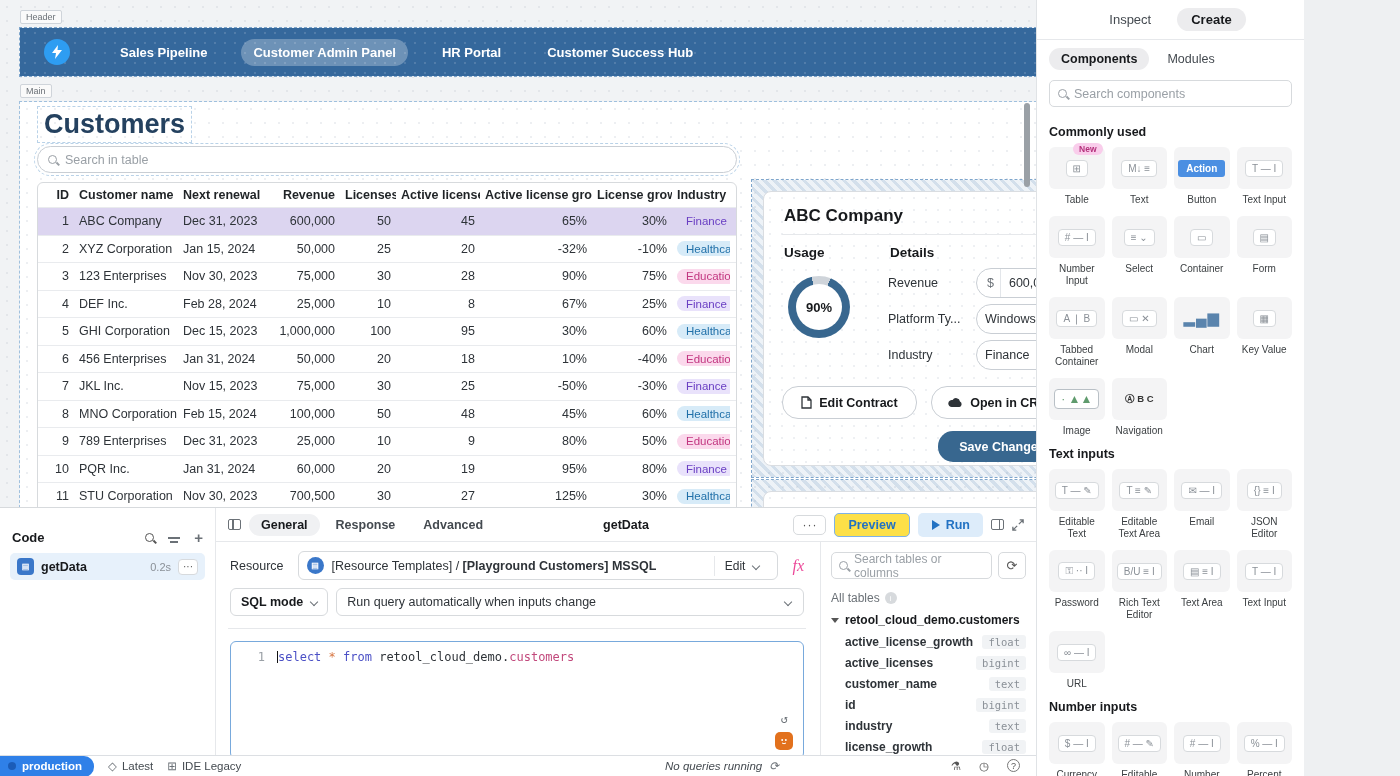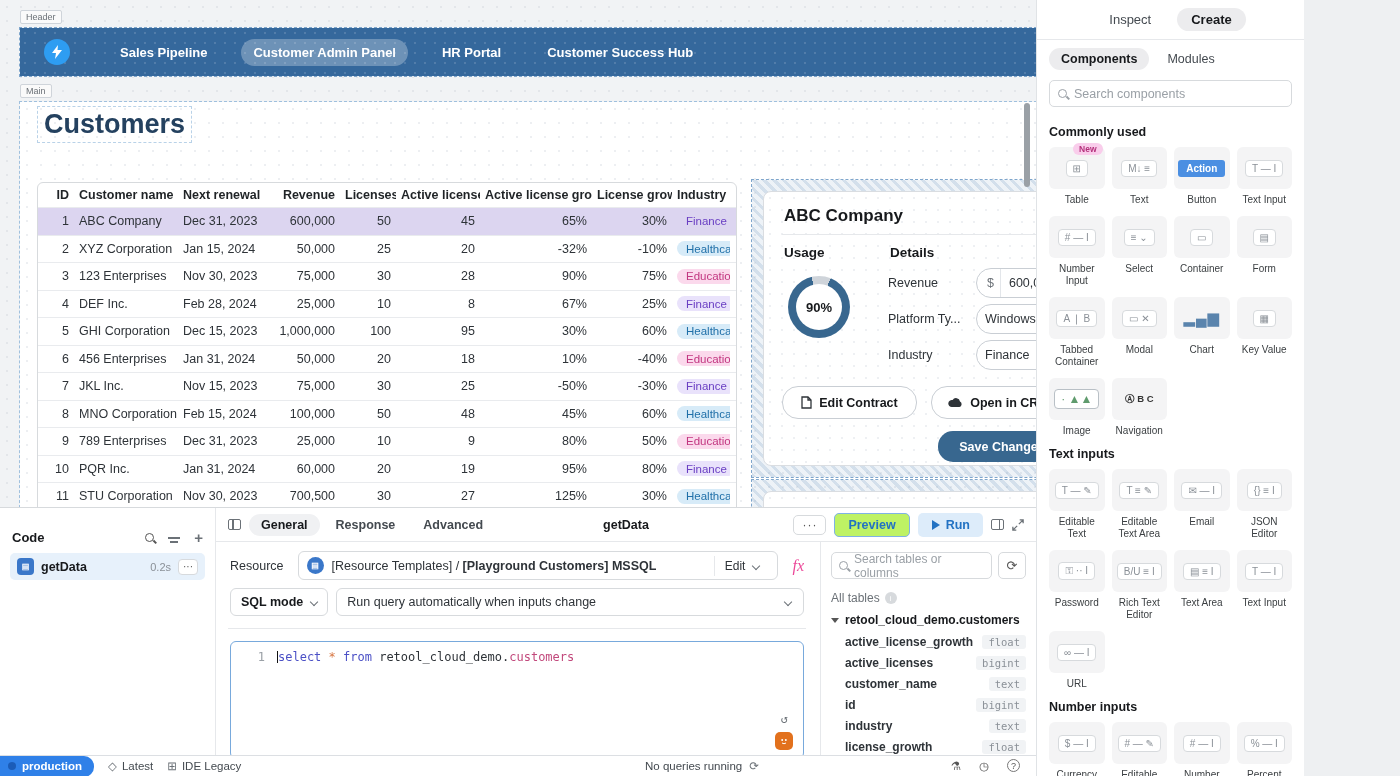--- a/index.html
+++ b/index.html
@@ -79,21 +79,21 @@
   .q-time { margin-left:auto; font-size:11px; color:#8a9097; }
   .q-dots { border:1px solid #d7dadd; border-radius:4px; background:#fff; font-size:10px; color:#555; padding:0 4px; line-height:14px; }
 
   .code-main { flex:1; display:flex; flex-direction:column; min-width:0; }
   .code-topbar { height:34px; border-bottom:1px solid #e6e8eb; display:flex; align-items:center; padding:0 12px; gap:8px; position:relative; }
   .tb-tab { font-size:12.5px; color:#444a50; padding:4px 12px; border-radius:14px; font-weight:600; }
   .tb-tab.active { background:#f0f1f3; color:#17191c; font-weight:700; }
   .tb-title { position:absolute; left:50%; transform:translateX(-50%); font-weight:700; font-size:12.5px; color:#17191c; }
   .tb-right { margin-left:auto; display:flex; align-items:center; gap:8px; }
   .dots-btn { border:1px solid #d7dadd; border-radius:5px; background:#fff; color:#555; font-size:12px; padding:2px 8px; letter-spacing:1px; }
-  .preview-btn { border:1px solid #7fb2e5; border-radius:5px; background:#bef264; color:#2272c3; font-weight:700; font-size:12.5px; padding:4px 13px; }
+  .preview-btn { border:1px solid #7fb2e5; border-radius:5px; background:#fde047; color:#2272c3; font-weight:700; font-size:12.5px; padding:4px 13px; }
   .run-btn { border:none; border-radius:5px; background:#ddecfa; color:#2272c3; font-weight:700; font-size:12.5px; padding:5px 13px; display:flex; align-items:center; gap:6px; }
   .icon-ghost { color:#6b7177; display:flex; align-items:center; }
 
   .code-body { flex:1; display:flex; min-height:0; }
   .query-pane { flex:1; padding:9px 16px 0 14px; min-width:0; }
   .res-row { display:flex; align-items:center; gap:14px; }
   .res-label, .mode-note { font-size:12.5px; color:#2e3338; }
   .res-select { flex:1; height:29px; border:1px solid #d7dadd; border-radius:6px; display:flex; align-items:center; gap:8px; padding:0 8px; font-size:12.5px; }
   .res-bold { font-weight:700; }
   .edit-link { margin-left:auto; border-left:1px solid #e6e8eb; padding:3px 10px; color:#2e3338; font-size:12px; display:flex; gap:8px; align-items:center; }
@@ -124,21 +124,21 @@
   .tree-caret { width:0; height:0; border-left:4px solid transparent; border-right:4px solid transparent; border-top:5px solid #555; }
   .field-row { display:flex; align-items:center; justify-content:space-between; padding:3.5px 0 3.5px 14px; }
   .f-name { font-weight:600; color:#2e3338; }
   .f-type { font-family:"DejaVu Sans Mono", monospace; font-size:10.5px; color:#8a9097; background:#f1f3f5; border-radius:3px; padding:1px 6px; }
 
   
   .status-bar { height:21px; background:#fff; border-top:1px solid #dcdfe3; display:flex; align-items:center; font-size:11.5px; color:#444a50; position:relative; }
   .env-pill { height:21px; background:#2f80e8; color:#fff; font-weight:600; display:flex; align-items:center; gap:6px; padding:0 12px 0 8px; border-radius:0 10px 10px 0; }
   .env-dot { width:8px; height:8px; border-radius:50%; background:#1b5cb8; }
   .sb-item { display:flex; align-items:center; gap:5px; margin-left:14px; }
-  .sb-center { position:absolute; left:645px; display:flex; gap:7px; align-items:center; color:#444a50; }
+  .sb-center { position:absolute; left:665px; display:flex; gap:7px; align-items:center; color:#444a50;font-style:italic; }
   .sb-right { margin-left:auto; display:flex; gap:18px; padding-right:16px; color:#555; }
   .qmark { width:13px; height:13px; border:1px solid #777; border-radius:50%; font-size:9px; display:inline-flex; align-items:center; justify-content:center; }
 
   
   .right-panel { width:268px; background:#fff; border-left:1px solid #e0e3e6; display:flex; flex-direction:column; overflow:hidden; }
   .rp-tabs { height:40px; border-bottom:1px solid #e6e8eb; display:flex; align-items:center; justify-content:center; gap:12px; }
   .rp-tab { font-size:13px; color:#444a50; padding:4px 14px; border-radius:15px; }
   .rp-tab.active { background:#ececee; font-weight:700; color:#17191c; }
   .rp-subtabs { display:flex; gap:6px; padding:8px 12px 2px; align-items:center; }
   .rp-subtab { font-size:12.5px; color:#444a50; padding:4px 12px; border-radius:14px; }
@@ -190,20 +190,24 @@
             <span class="nav-tab">Sales Pipeline</span>
             <span class="nav-tab active">Customer Admin Panel</span>
             <span class="nav-tab">HR Portal</span>
             <span class="nav-tab">Customer Success Hub</span>
           </div>
       </div>
 
       <div class="main-frame">
         <div class="page-title">Customers</div>
 
+        <div class="table-search">
+          <span class="mag"></span>
+          <span class="ph">Search in table</span>
+        </div>
 
         <div class="cust-table">
           <div class="t-row head">
             <span class="c num">ID</span>
             <span class="c">Customer name</span>
             <span class="c">Next renewal</span>
             <span class="c num">Revenue</span>
             <span class="c num">Licenses</span>
             <span class="c num">Active licenses</span>
             <span class="c num">Active license growth</span>

